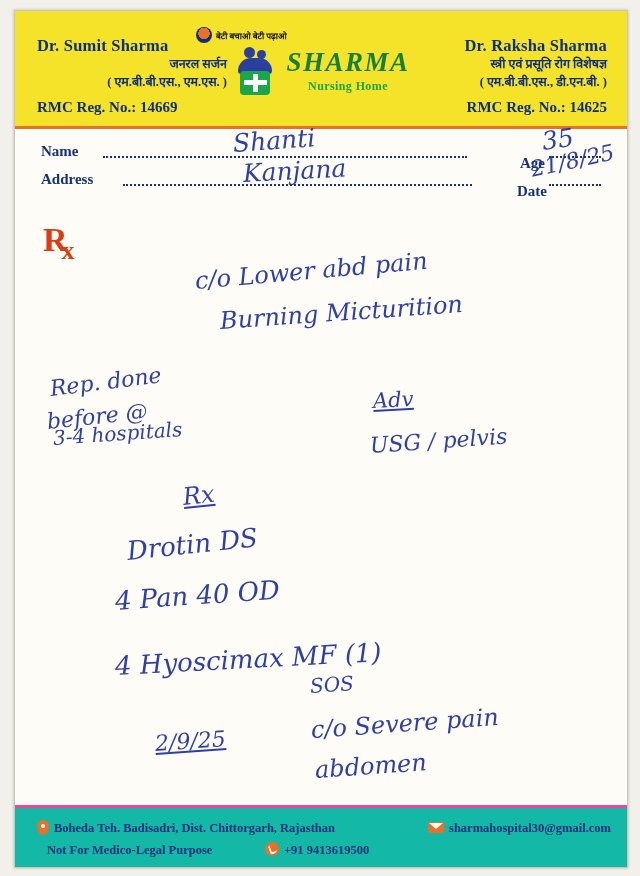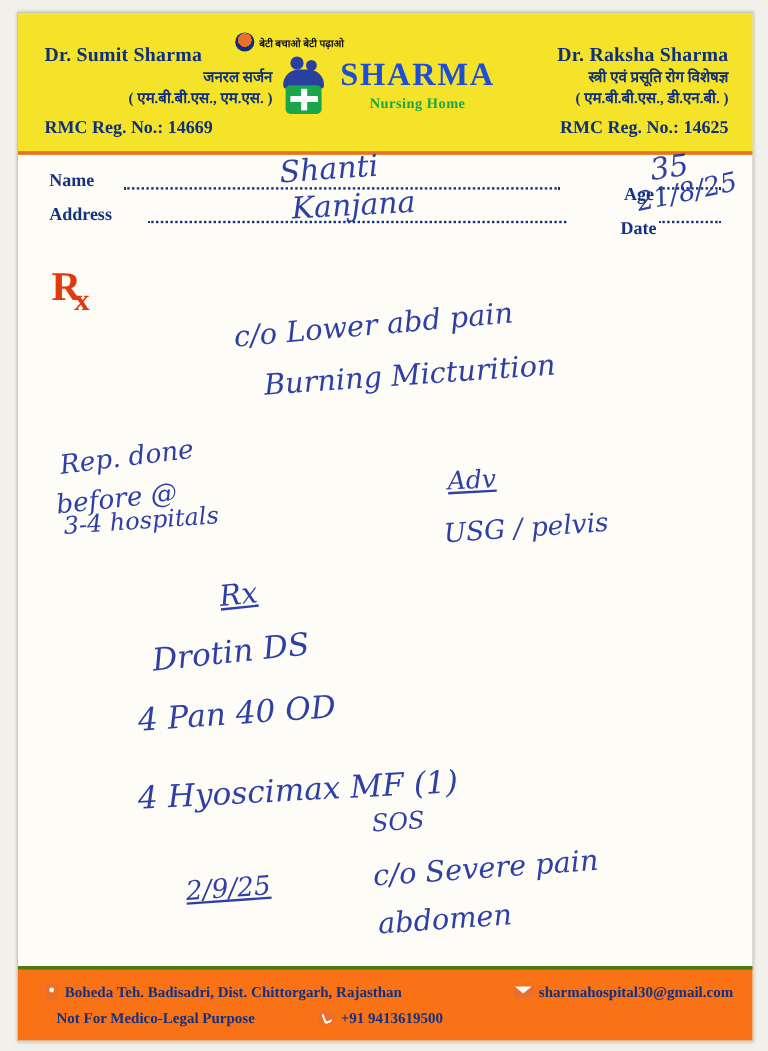--- a/index.html
+++ b/index.html
@@ -141,23 +141,24 @@
     position: absolute; left: 21px; top: 27px;
     width: 5px; height: 18px; background: #fff;
   }
   .bm-cross-h {
     position: absolute; left: 12px; top: 33px;
     width: 23px; height: 5px; background: #fff;
   }
   .brand-text .brand-title {
     font-size: 27px;
     font-weight: bold;
-    color: #1d4ed8;
+    color: #15803d;
     letter-spacing: 1.5px;
     line-height: 1;
+    font-style: italic;
   }
   .brand-text .brand-sub {
     font-size: 12px;
     font-weight: bold;
     color: #1aa64b;
     letter-spacing: .4px;
     margin-top: 3px;
   }
   
   .fields {
@@ -236,22 +237,22 @@
     opacity: .92;
   }
   .hw.u { text-decoration: underline; }
   
   .footer {
     position: absolute;
     left: 0;
     bottom: 0;
     width: 100%;
     height: 62px;
-    background: #f97316;
-    border-top: 3px solid #4d7c0f;
+    background: #14b8a6;
+    border-top: 3px solid #ec4899;
     box-sizing: border-box;
   }
   .f-line1 {
     position: absolute;
     left: 22px;
     top: 10px;
     right: 16px;
     height: 18px;
   }
   .f-line2 {

